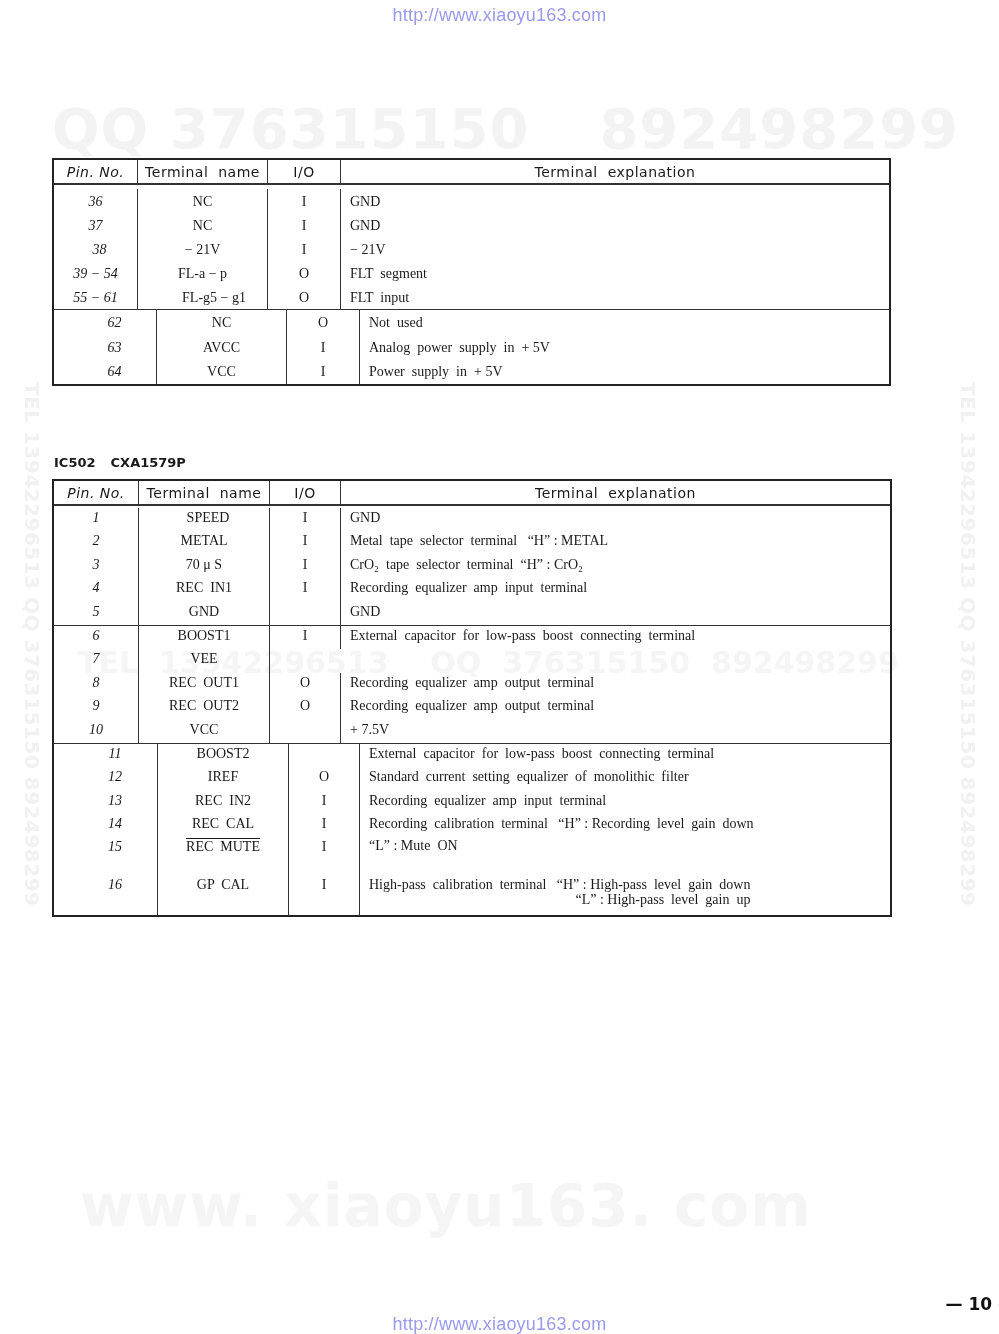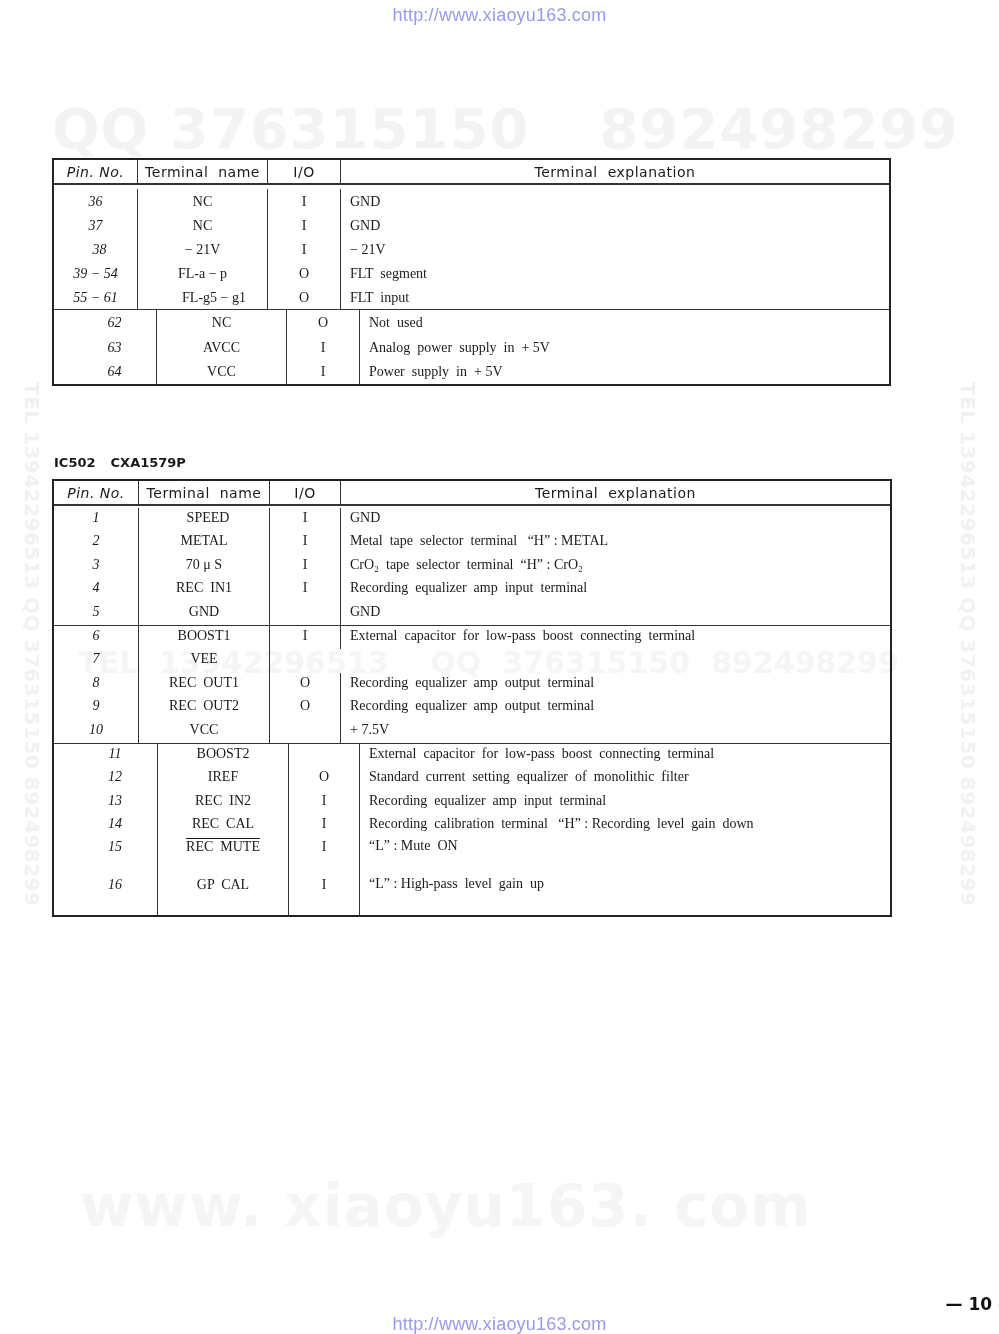--- a/index.html
+++ b/index.html
@@ -468,20 +468,21 @@
             <span style="white-space: pre;">16</span>
           </div>
           <div class="cell c-name">
             <span style="white-space: pre;">GP  CAL</span>
           </div>
           <div class="cell c-io">
             <span style="white-space: pre;">I</span>
           </div>
           <div class="cell c-exp">
             <div class="exp-wrap">
+              <span style="white-space: pre;">High-pass  calibration  terminal   “H” : High-pass  level  gain  down</span>
               <span style="white-space: pre; align-self: flex-end; margin-top: -1px;">“L” : High-pass  level  gain  up</span>
             </div>
           </div>
         </div>
       </div>
     </div>
 </div>
 
 <div class="pageno">— 10 —</div>
 

